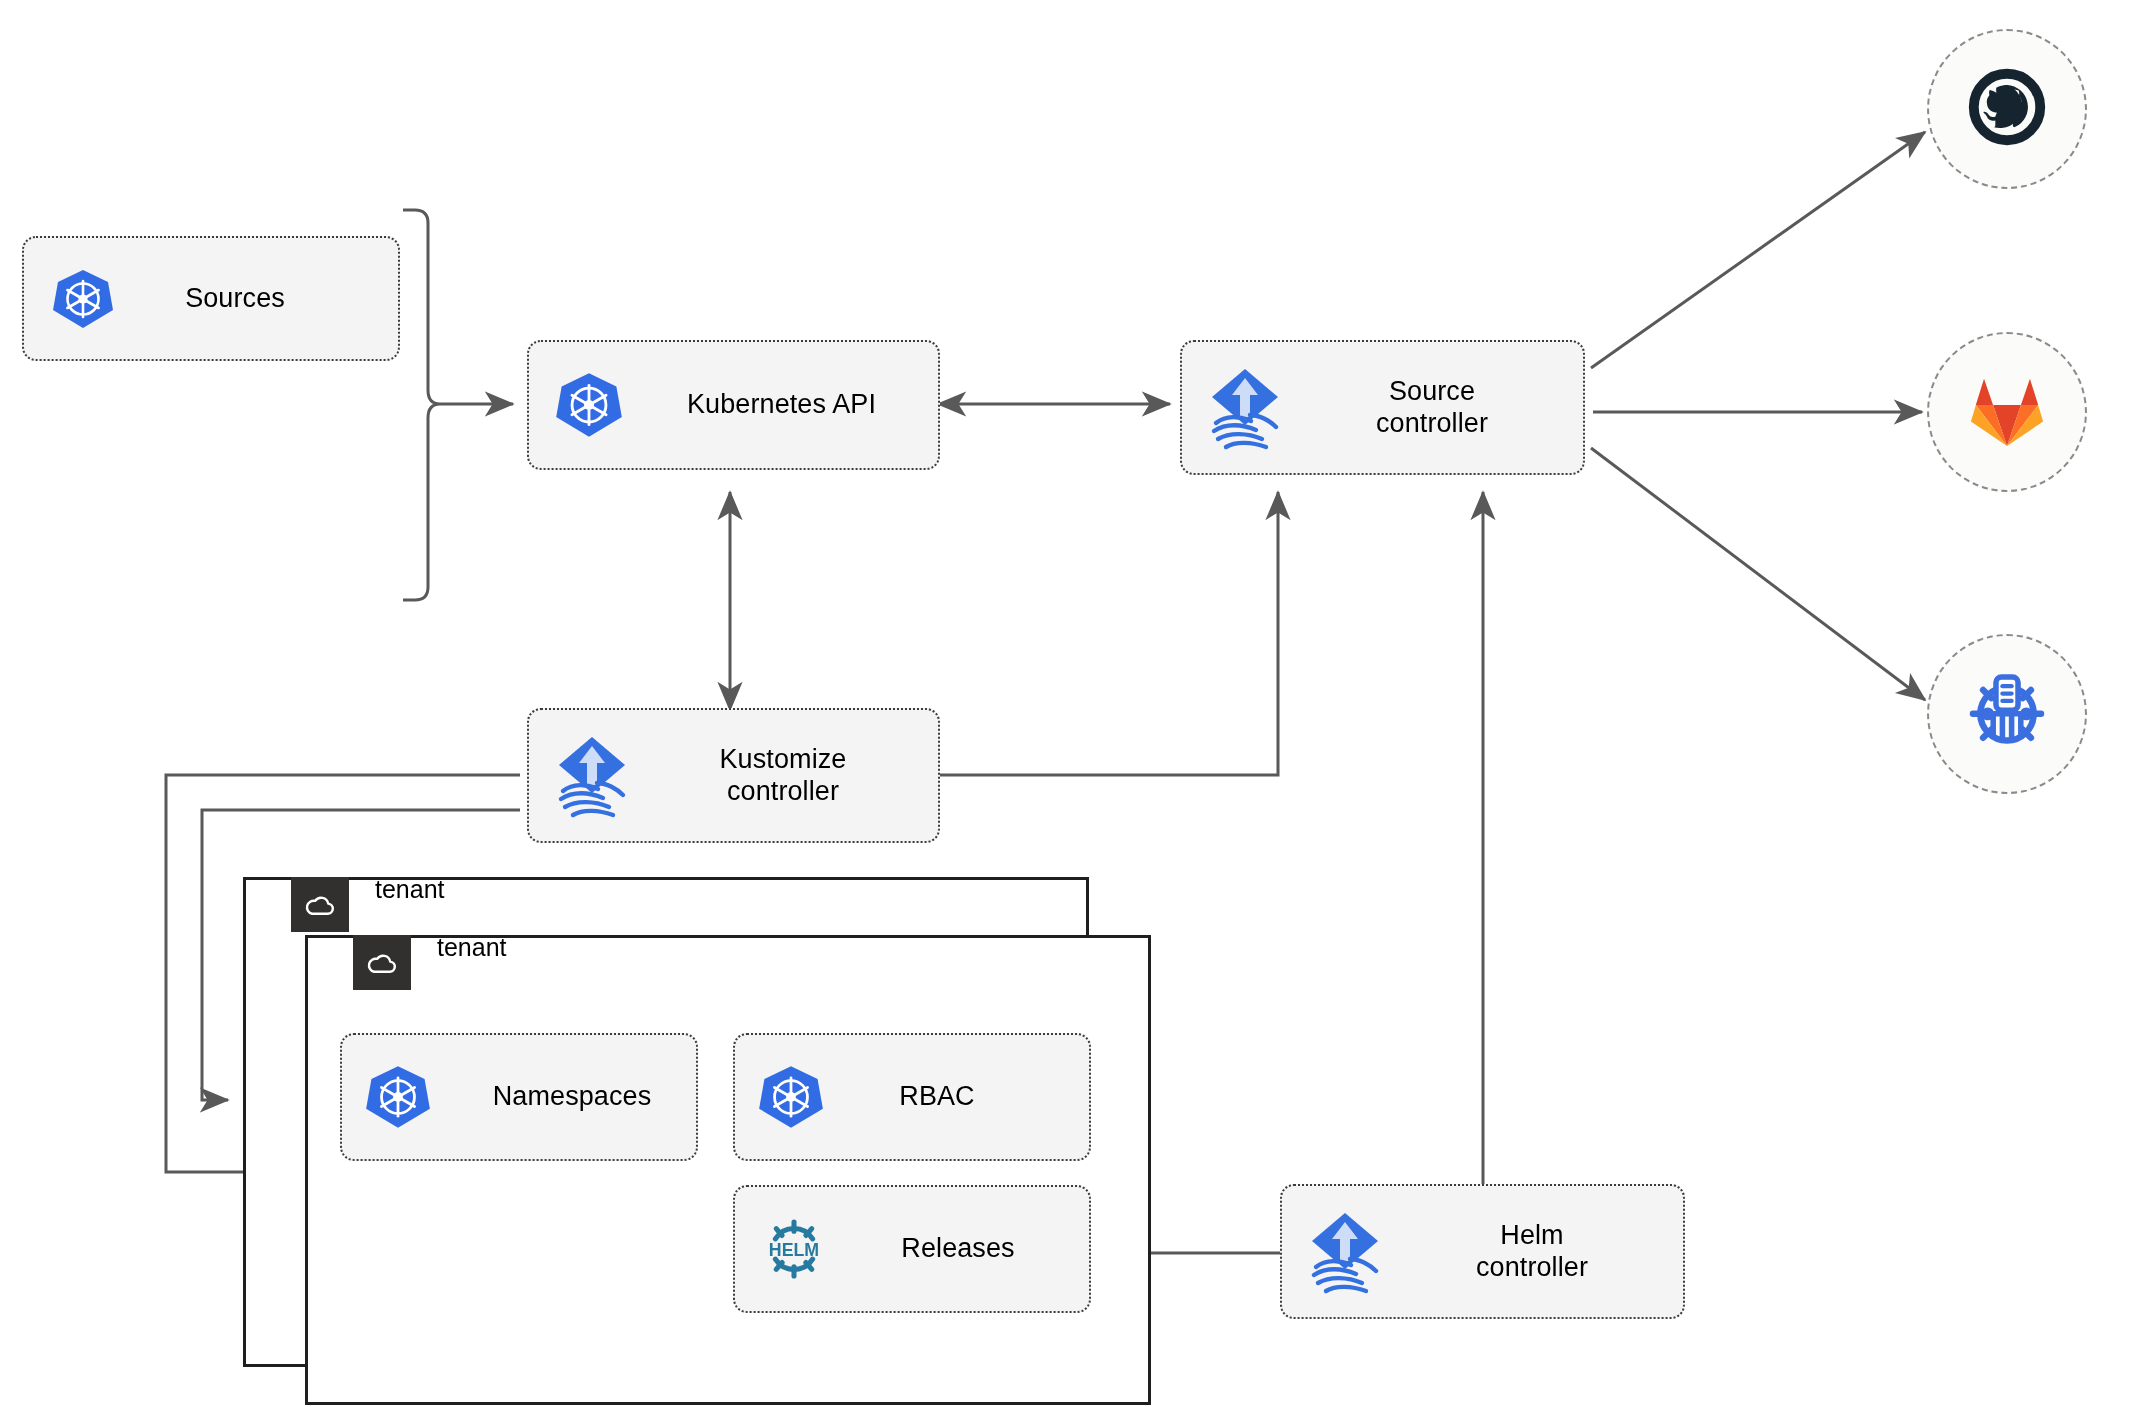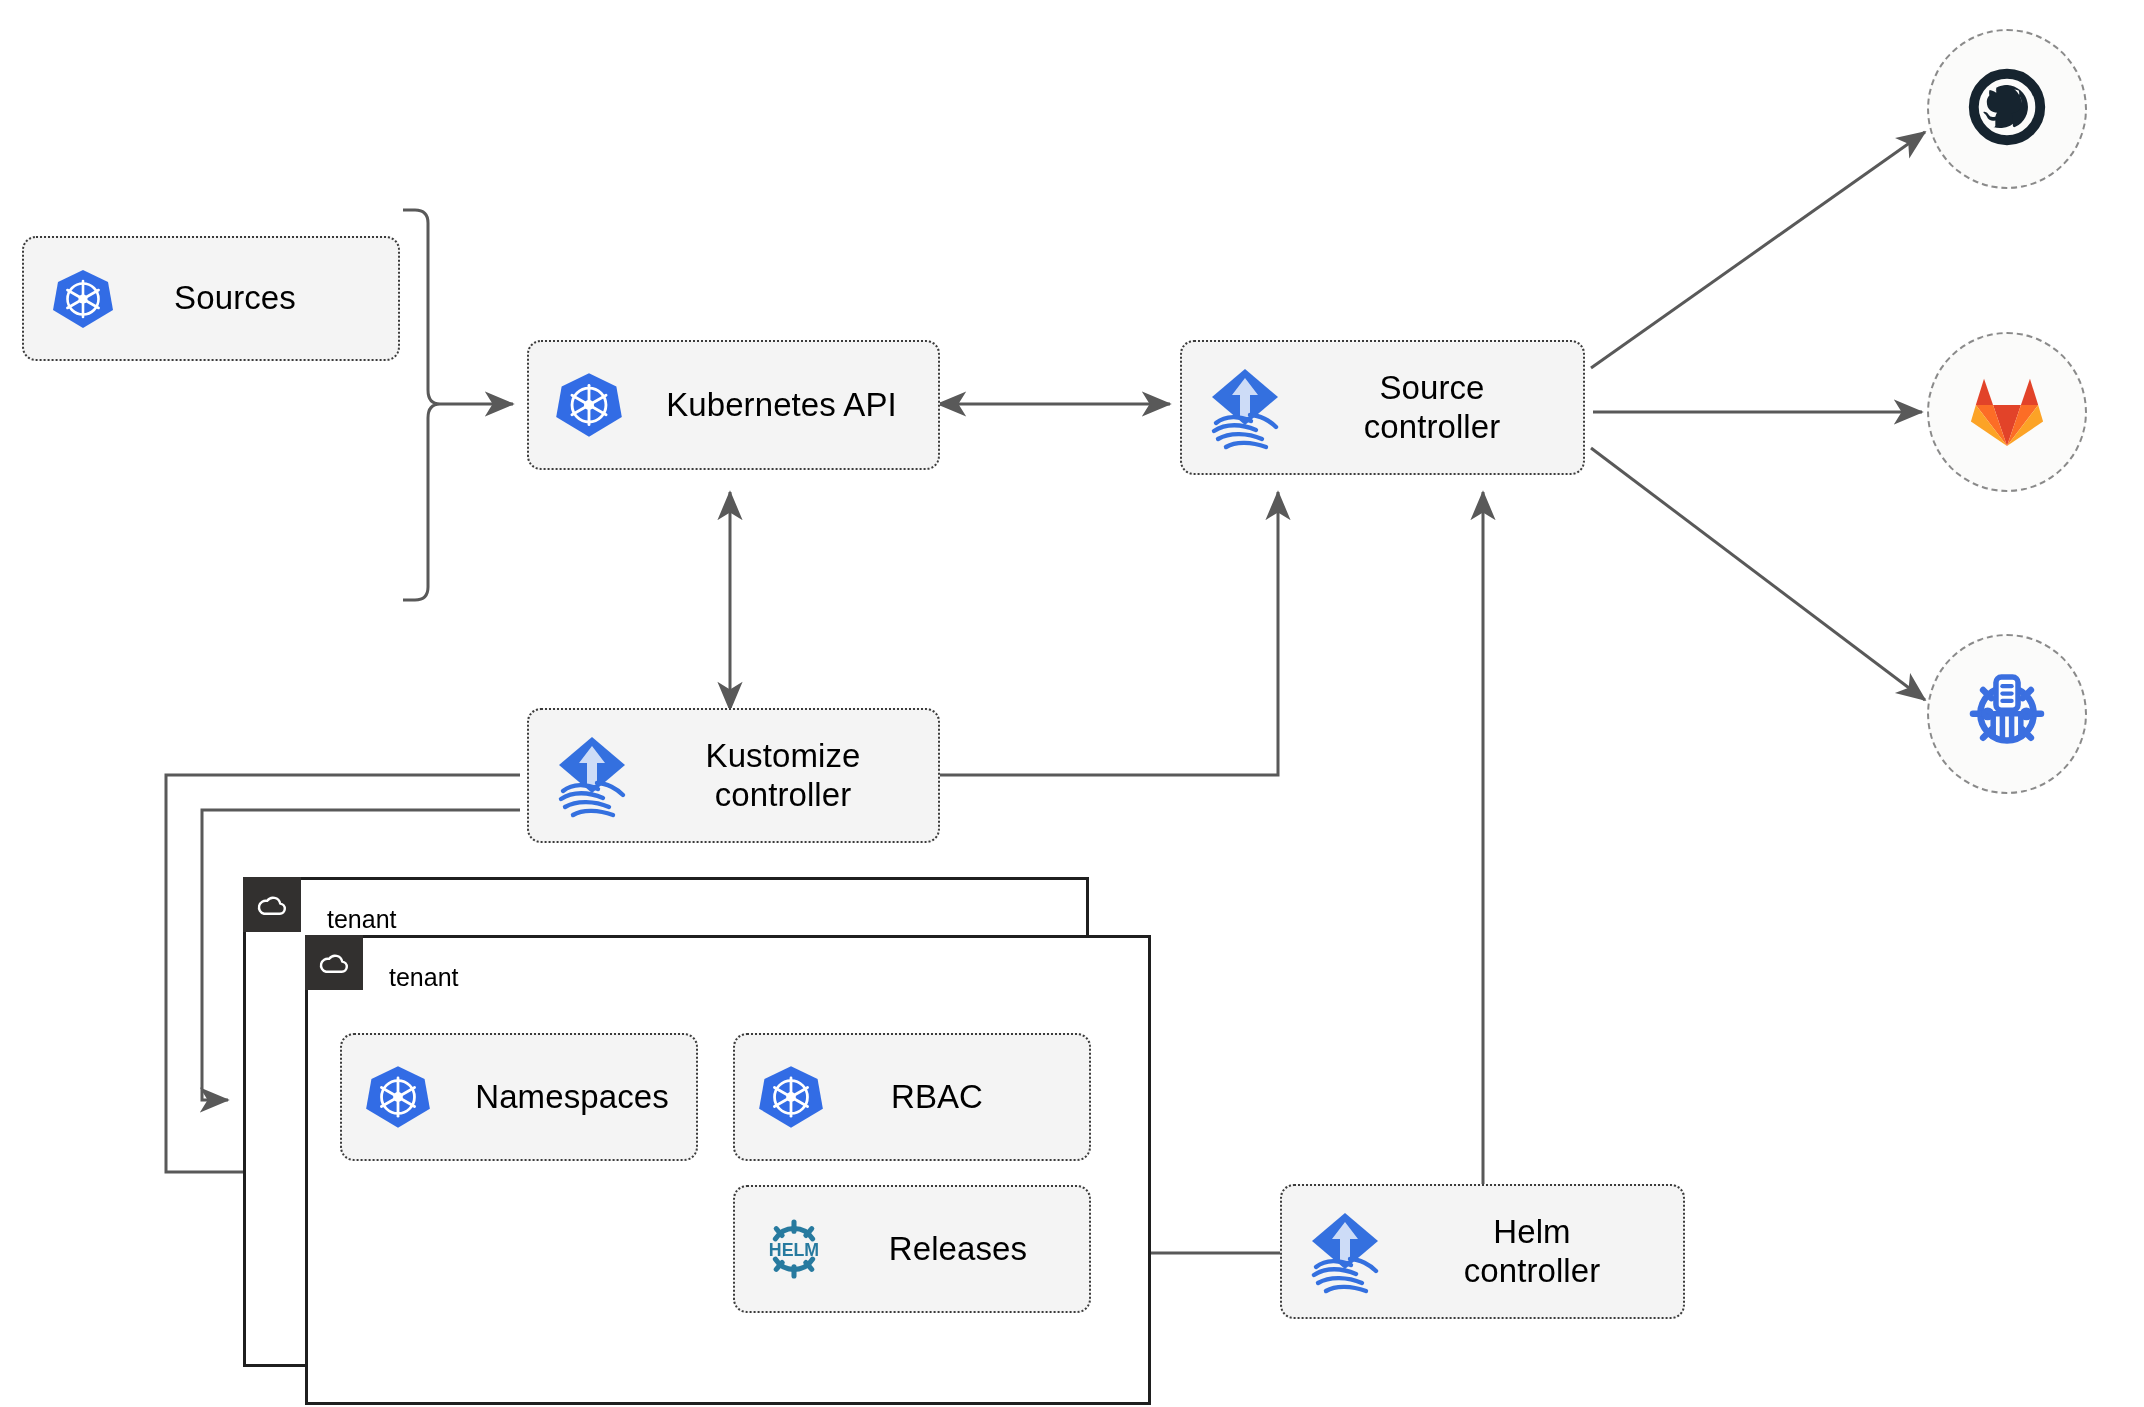--- a/index.html
+++ b/index.html
@@ -42,42 +42,43 @@
   .node .ico {
     flex: 0 0 auto;
     display: flex;
     align-items: center;
     justify-content: center;
   }
   .node .lbl {
     flex: 1 1 auto;
     text-align: center;
     color: #000000;
-    font-size: 33px;
+    font-size: 27px;
     line-height: 1.18;
     letter-spacing: .1px;
     white-space: pre-line;
   }
 
   
   .tenant {
     position: absolute;
     box-sizing: border-box;
     background: #ffffff;
     border: 3px solid #1f1f1f;
     z-index: 4;
   }
   .tenant-head {
     position: absolute;
     left: -3px;
     top: -3px;
     height: 55px;
     display: flex;
-    align-items: flex-end;
+    align-items: flex-start;
     z-index: 6;
+    padding-left: 48px;
   }
   .tenant-chip {
     width: 58px;
     height: 55px;
     background: #32302f;
     display: flex;
     align-items: center;
     justify-content: center;
   }
   .tenant-name {

